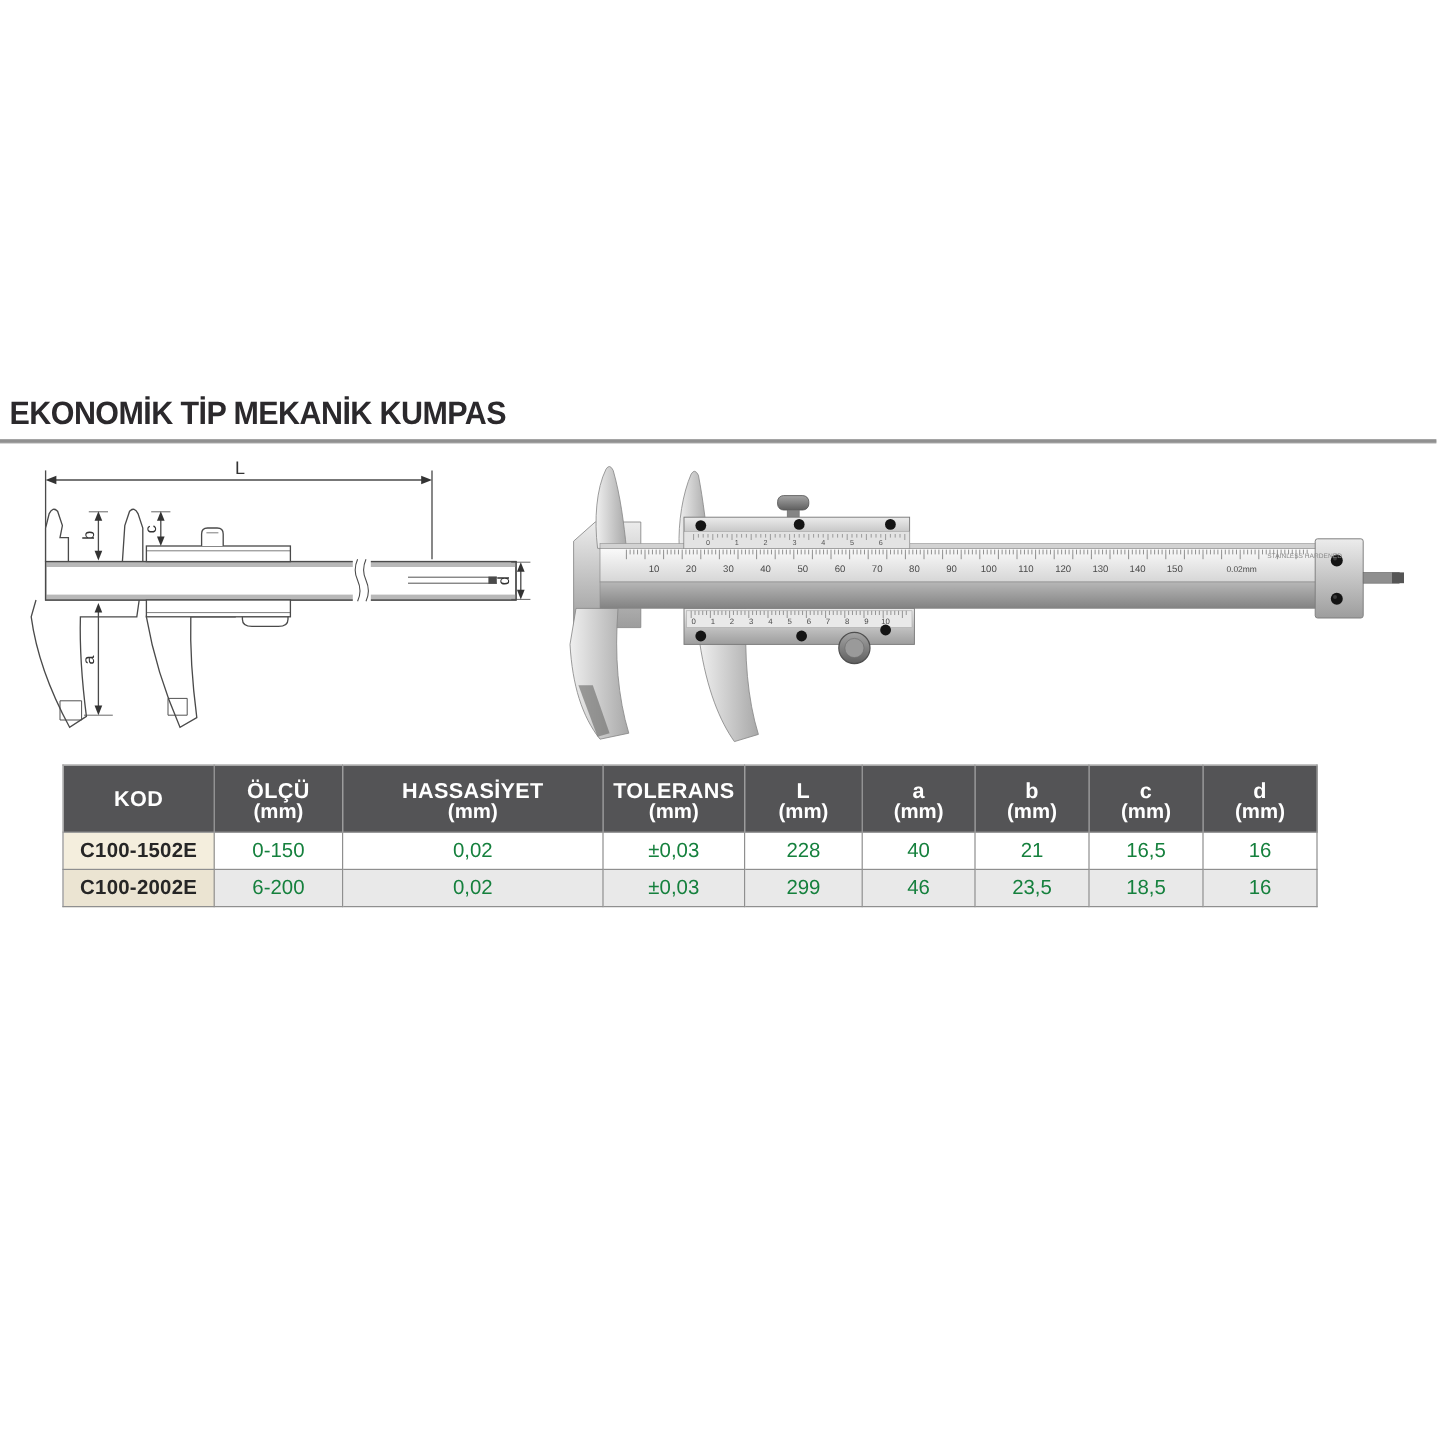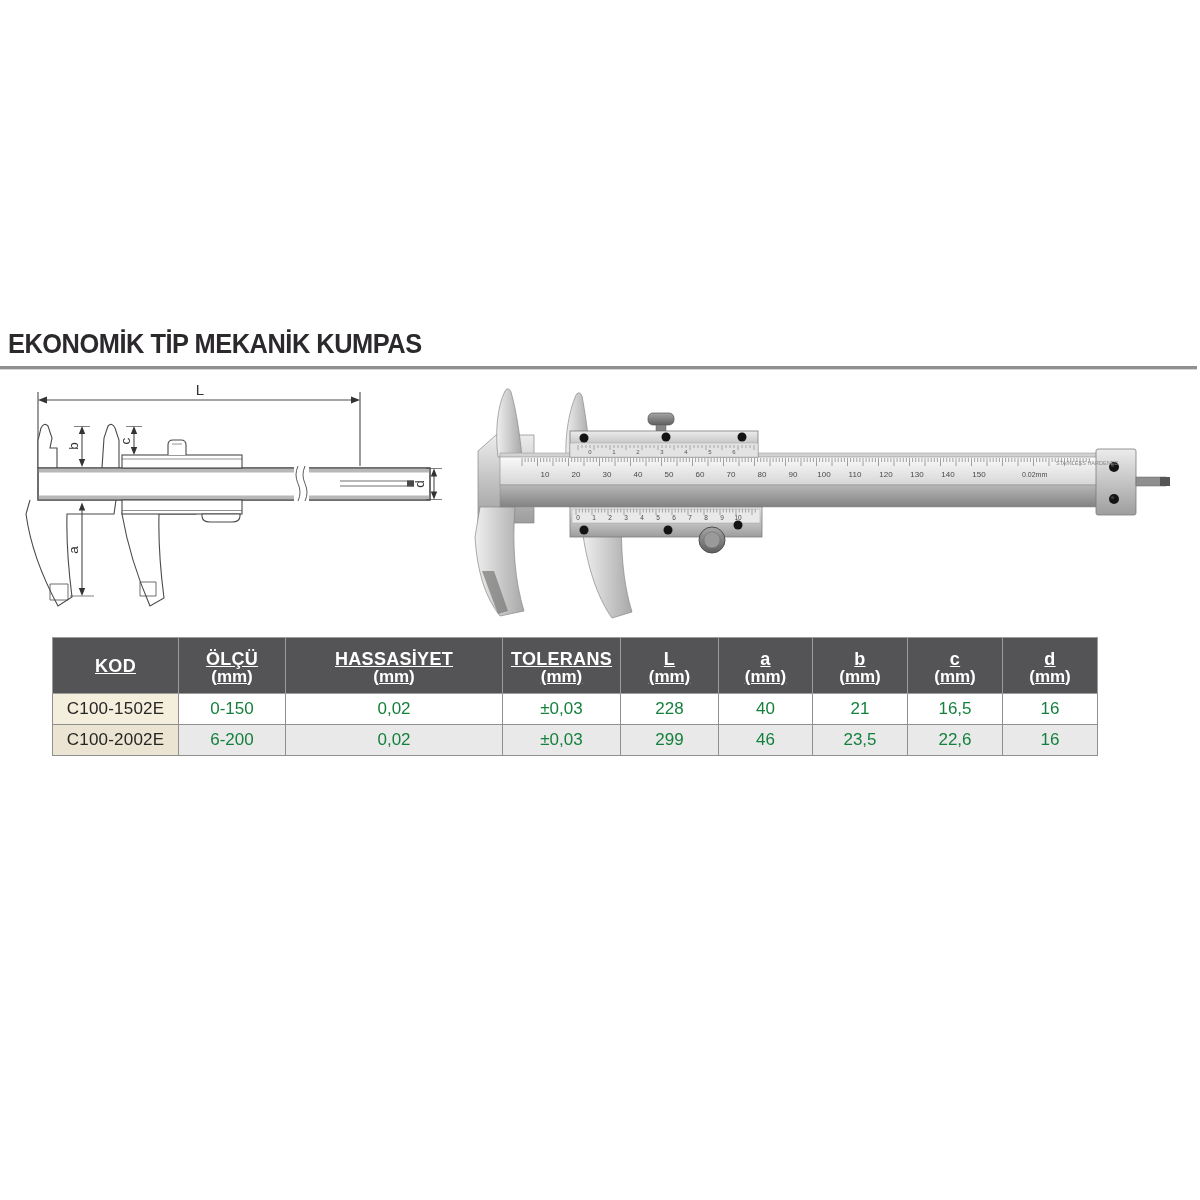--- a/index.html
+++ b/index.html
@@ -21,32 +21,32 @@
   }
   .drawing{position:absolute;left:10px;top:380px;}
   .photo{position:absolute;left:470px;top:385px;}
 
   .spec-table{
     position:absolute;left:52px;top:637px;
     border-collapse:collapse;table-layout:fixed;
   }
   .spec-table th{
     background:#545456;color:#ffffff;border:1px solid #9c9c9c;
-    height:55px;vertical-align:middle;padding:0;text-align:center;text-decoration:underline;
+    height:55px;vertical-align:middle;padding:0;text-align:center;
   }
   .h-main{display:block;font-size:18px;font-weight:bold;line-height:20px;letter-spacing:.3px;}
   .h-unit{display:block;font-size:17px;font-weight:bold;line-height:13px;margin-top:1px;}
   .h-unit:empty{display:none;}
   .spec-table td{
     height:30px;border:1px solid #8f8f8f;text-align:center;
     font-size:17px;color:#15803d;padding:0;
   }
   .spec-table tbody tr:nth-child(odd){background:#ffffff;}
   .spec-table tbody tr:nth-child(even){background:#e9e9e9;}
-  .spec-table td.kod{font-weight:normal;color:#262626;background:#f4eedd;letter-spacing:.2px;}
+  .spec-table td.kod{font-weight:bold;color:#262626;background:#f4eedd;letter-spacing:.2px;}
   .spec-table tbody tr:nth-child(even) td.kod{background:#ebe4d2;}
 
   svg text{font-family:"Liberation Sans",sans-serif;}
 </style>
 </head>
 <body>
 
 <div class="page">
 
   <h1 class="title">EKONOMİK TİP MEKANİK KUMPAS</h1>
@@ -585,18 +585,18 @@
         <td>16</td>
       </tr>
       <tr>
         <td class="kod">C100-2002E</td>
         <td>6-200</td>
         <td>0,02</td>
         <td>±0,03</td>
         <td>299</td>
         <td>46</td>
         <td>23,5</td>
-        <td>22,6</td>
+        <td>18,5</td>
         <td>16</td>
       </tr>
     </tbody>
   </table>
 </div>
 
 </body></html>

